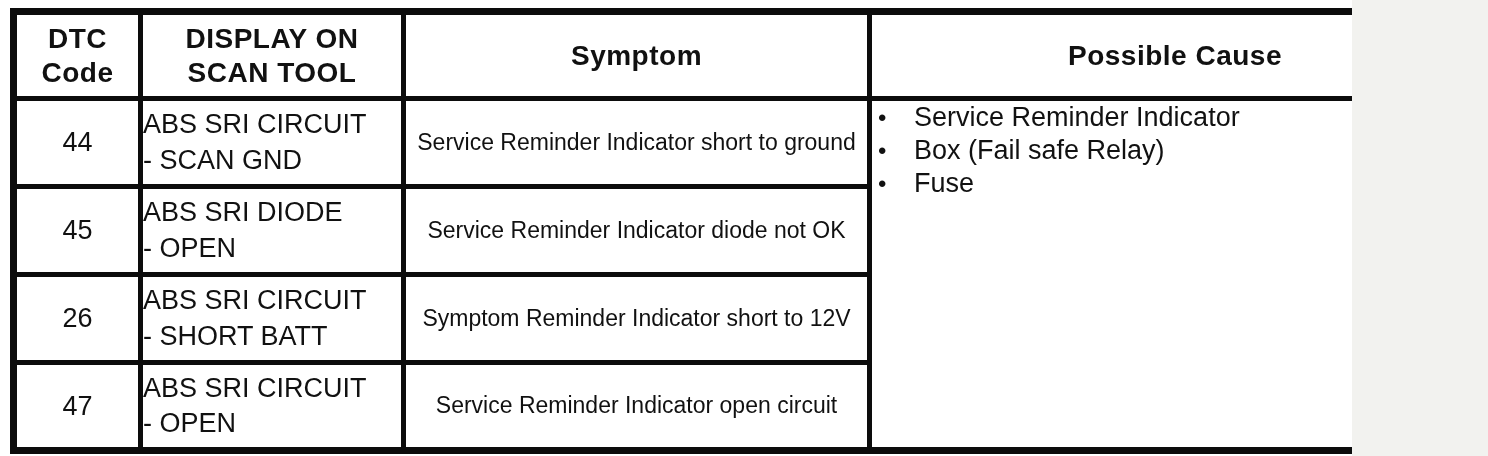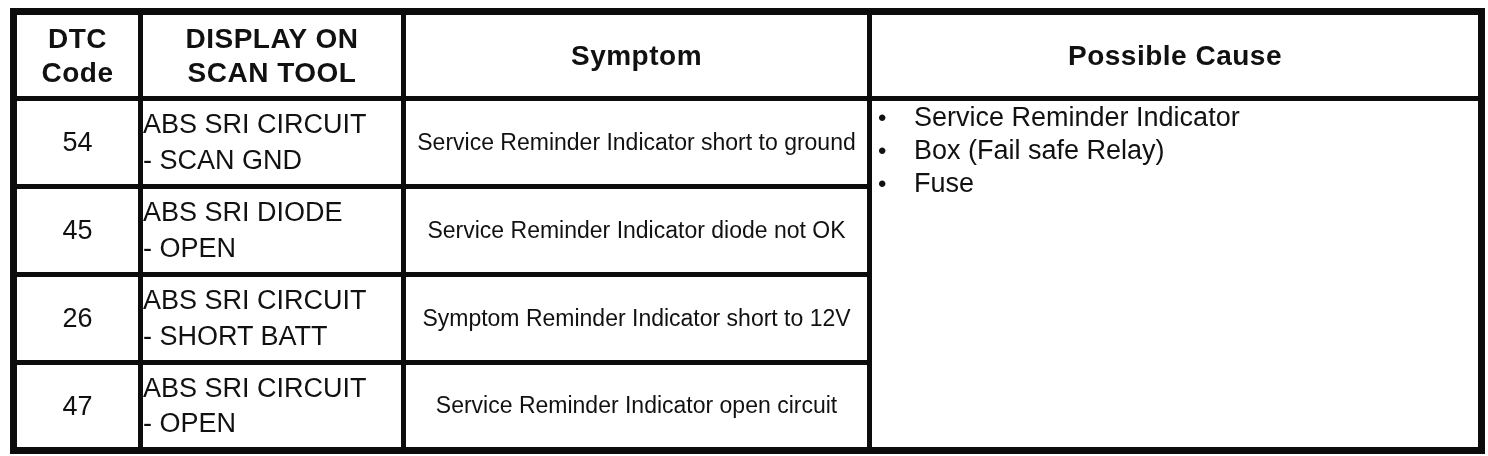--- a/index.html
+++ b/index.html
@@ -2,21 +2,21 @@
 <html><head>
 <meta charset="utf-8">
 <style>
   html, body {
     margin: 0;
     padding: 0;
     background: #f2f2ef;
   }
   .page {
     position: relative;
-    width: 1488px;
+    width: 1352px;
     height: 456px;
     background: #ffffff;
     font-family: "Liberation Sans", sans-serif;
     color: #111111;
     overflow: hidden;
   }
   table.dtc-table {
     position: absolute;
     left: 10px;
     top: 8px;
@@ -116,21 +116,21 @@
         </th>
         <th class="hdr">
           <div>DISPLAY ON</div>
           <div>SCAN TOOL</div>
         </th>
         <th class="hdr">Symptom</th>
         <th class="hdr">Possible Cause</th>
       </tr>
 
       <tr class="data-row">
-        <td class="code-cell">54</td>
+        <td class="code-cell">44</td>
         <td class="display-cell">
           <div>ABS SRI CIRCUIT</div>
           <div>- SCAN GND</div>
         </td>
         <td class="symptom-cell">Service Reminder Indicator short to ground</td>
         <td class="cause-cell" rowspan="4">
           <ul class="cause-list">
             <li class="cause-item">
               <span class="blt">•</span>
               <span class="itm">Service Reminder Indicator</span>

